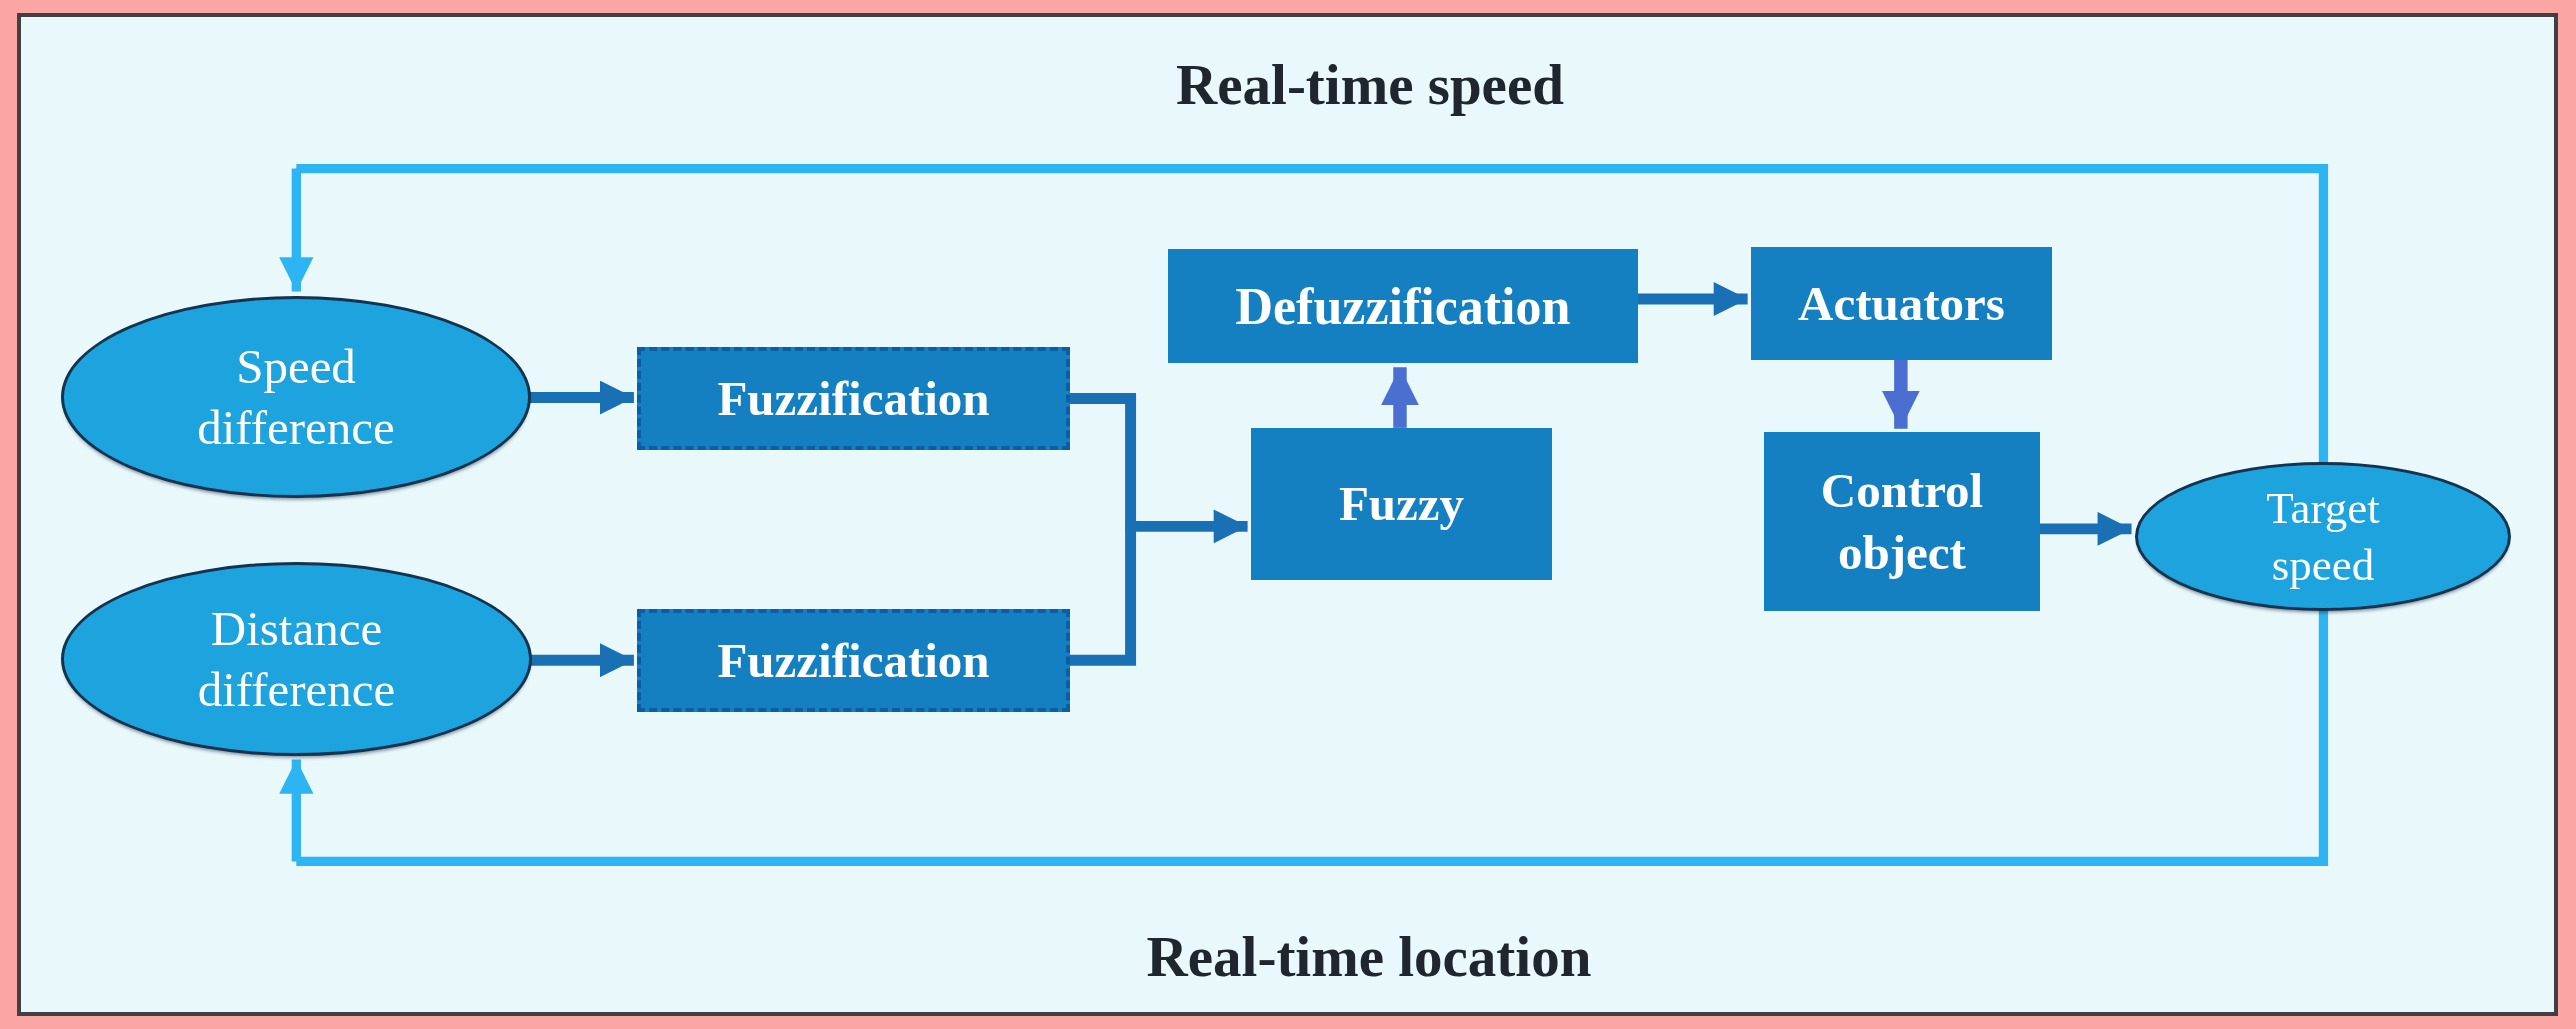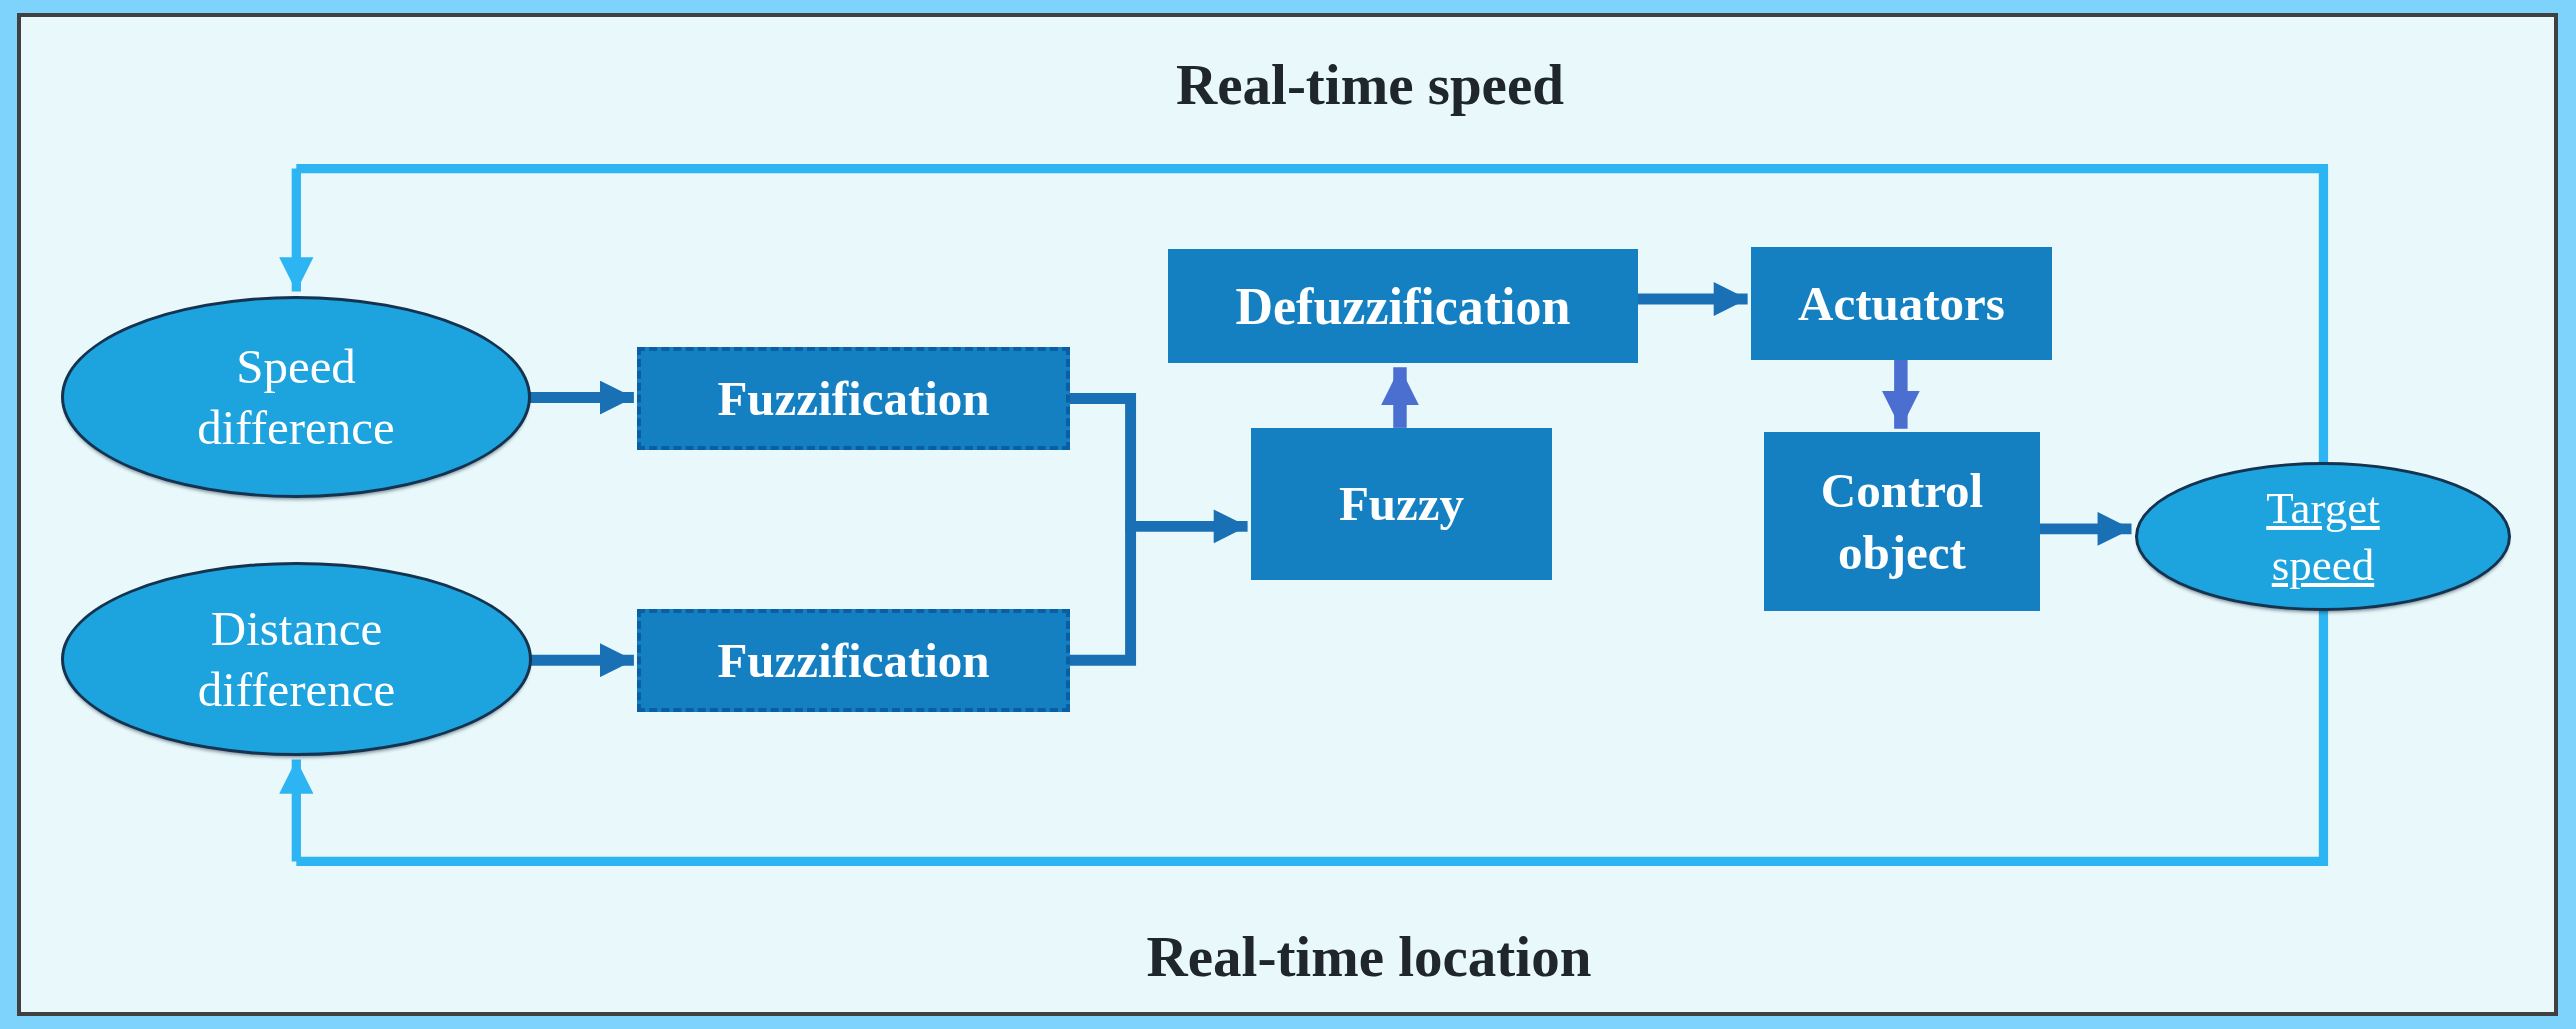--- a/index.html
+++ b/index.html
@@ -9,21 +9,21 @@
     --ellipse-border:#14334f;
     --dashed-border:#0a5ea3;
     --arrow-dark-blue:#1a70b4;
     --arrow-purple-blue:#4a6fd0;
     --feedback-cyan:#2db4f2;
     --title-text:#20262e;
     --node-text:#ffffff;
   }
   html,body{margin:0;padding:0;background:#ffffff;}
   .page{
-    position:relative;width:2576px;height:1030px;background:#7dd3fc;
+    position:relative;width:2576px;height:1030px;background:#fca5a5;
     font-family:"Liberation Serif","DejaVu Serif",serif;overflow:hidden;
   }
   .frame{
     position:absolute;left:17px;top:12.6px;width:2541px;height:1003px;
     box-sizing:border-box;border:4.2px solid #404040;background:var(--canvas-bg);
   }
   .arrow-layer{position:absolute;left:0;top:0;width:2576px;height:1030px;pointer-events:none;}
   .stroke-dark{stroke:var(--arrow-dark-blue);fill:none;}
   .stroke-purple{stroke:var(--arrow-purple-blue);fill:none;}
   .stroke-cyan{stroke:var(--feedback-cyan);fill:none;}
@@ -117,19 +117,19 @@
 
   <div class="node box" style="left:1751px;top:247px;width:301px;height:113px;">
     <span>Actuators</span>
   </div>
 
   <div class="node box" style="left:1764px;top:432px;width:276px;height:179px;">
     <span>Control</span>
     <span>object</span>
   </div>
 
-  <div class="node ellipse" style="left:2135px;top:462px;width:376px;height:149px;font-size:45px;text-decoration:underline;">
+  <div class="node ellipse" style="left:2135px;top:462px;width:376px;height:149px;font-size:45px;">
     <span>Target</span>
     <span>speed</span>
   </div>
 
 </div>
 
 
 </body></html>

